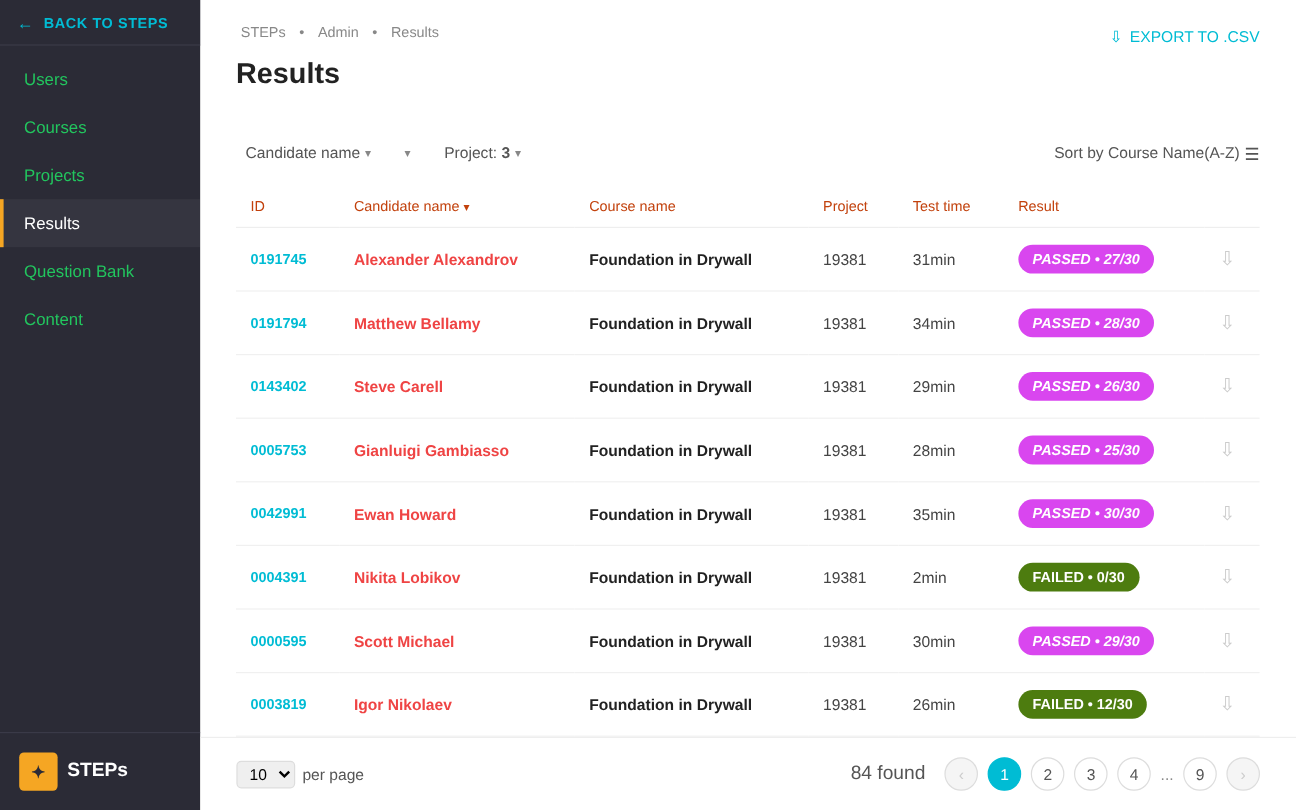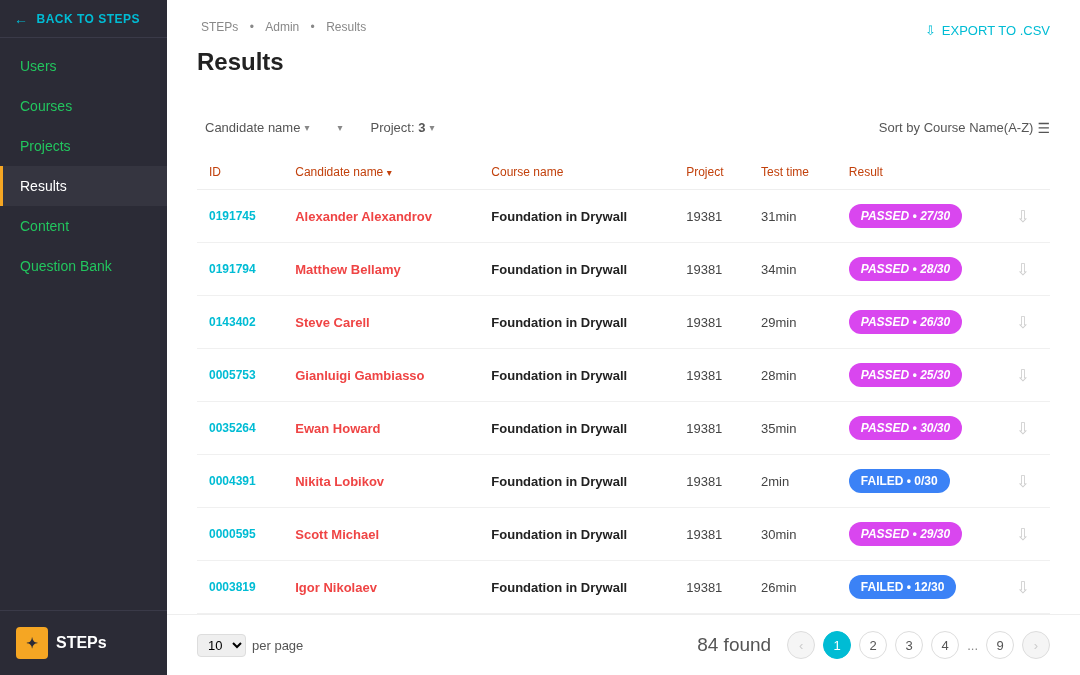--- a/index.html
+++ b/index.html
@@ -179,21 +179,21 @@
 
     .badge {
       display: inline-block;
       padding: 5px 12px;
       border-radius: 20px;
       font-size: 12px;
       font-weight: 600;
       color: #fff;
     }
     .badge-passed { background: #d946ef; font-style: italic; }
-    .badge-failed { background: #3b82f6; }
+    .badge-failed { background: #4d7c0f; }
 
     .download-icon {
       color: #ccc;
       cursor: pointer;
       font-size: 16px;
     }
 
     
     .pagination-bar {
       display: flex;
@@ -213,21 +213,21 @@
       margin-right: auto;
       justify-content: space-between;
     }
     .per-page select {
       border: 1px solid #ddd;
       border-radius: 4px;
       padding: 2px 6px;
       font-size: 13px;
     }
     .found-text {
-      font-size: 19px;
+      font-size: 16px;
       color: #555;
       margin-right: 8px;
     }
     .page-btn {
       width: 28px;
       height: 28px;
       border-radius: 50%;
       border: 1px solid #ddd;
       background: #fff;
       font-size: 13px;
@@ -270,24 +270,24 @@
     <div class="nav-item">
       <span>Courses</span>
     </div>
     <div class="nav-item">
       <span>Projects</span>
     </div>
     <div class="nav-item active">
       <span>Results</span>
     </div>
     <div class="nav-item">
+      <span>Question Bank</span>
+    </div>
+    <div class="nav-item">
       <span>Content</span>
-    </div>
-    <div class="nav-item">
-      <span>Question Bank</span>
     </div>
   </nav>
   <div class="sidebar-logo">
     <div class="logo-icon">✦</div>
     <span class="logo-text">STEPs</span>
   </div>
 </div>
 
 <div class="main">
   <div class="content-area">
@@ -371,21 +371,21 @@
           <tr>
     <td class="id-cell">0005753</td>
     <td class="name-cell">Gianluigi Gambiasso</td>
     <td class="course-cell">Foundation in Drywall</td>
     <td>19381</td>
     <td>28min</td>
     <td><span class="badge badge-passed">PASSED • 25/30</span></td>
     <td><span class="download-icon">⇩</span></td>
   </tr>
           <tr>
-    <td class="id-cell">0035264</td>
+    <td class="id-cell">0042991</td>
     <td class="name-cell">Ewan Howard</td>
     <td class="course-cell">Foundation in Drywall</td>
     <td>19381</td>
     <td>35min</td>
     <td><span class="badge badge-passed">PASSED • 30/30</span></td>
     <td><span class="download-icon">⇩</span></td>
   </tr>
           <tr>
     <td class="id-cell">0004391</td>
     <td class="name-cell">Nikita Lobikov</td>

